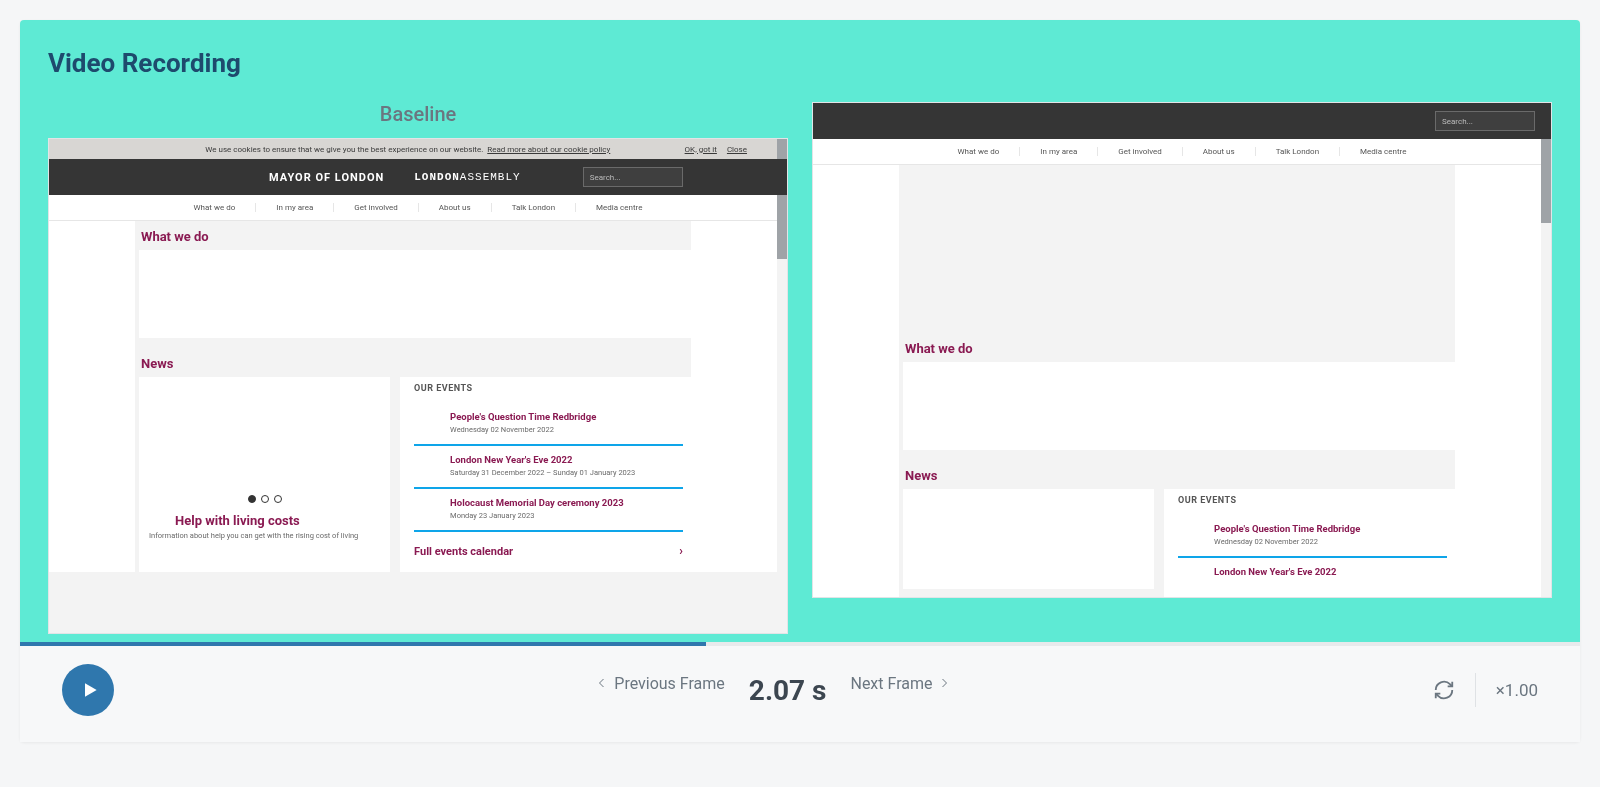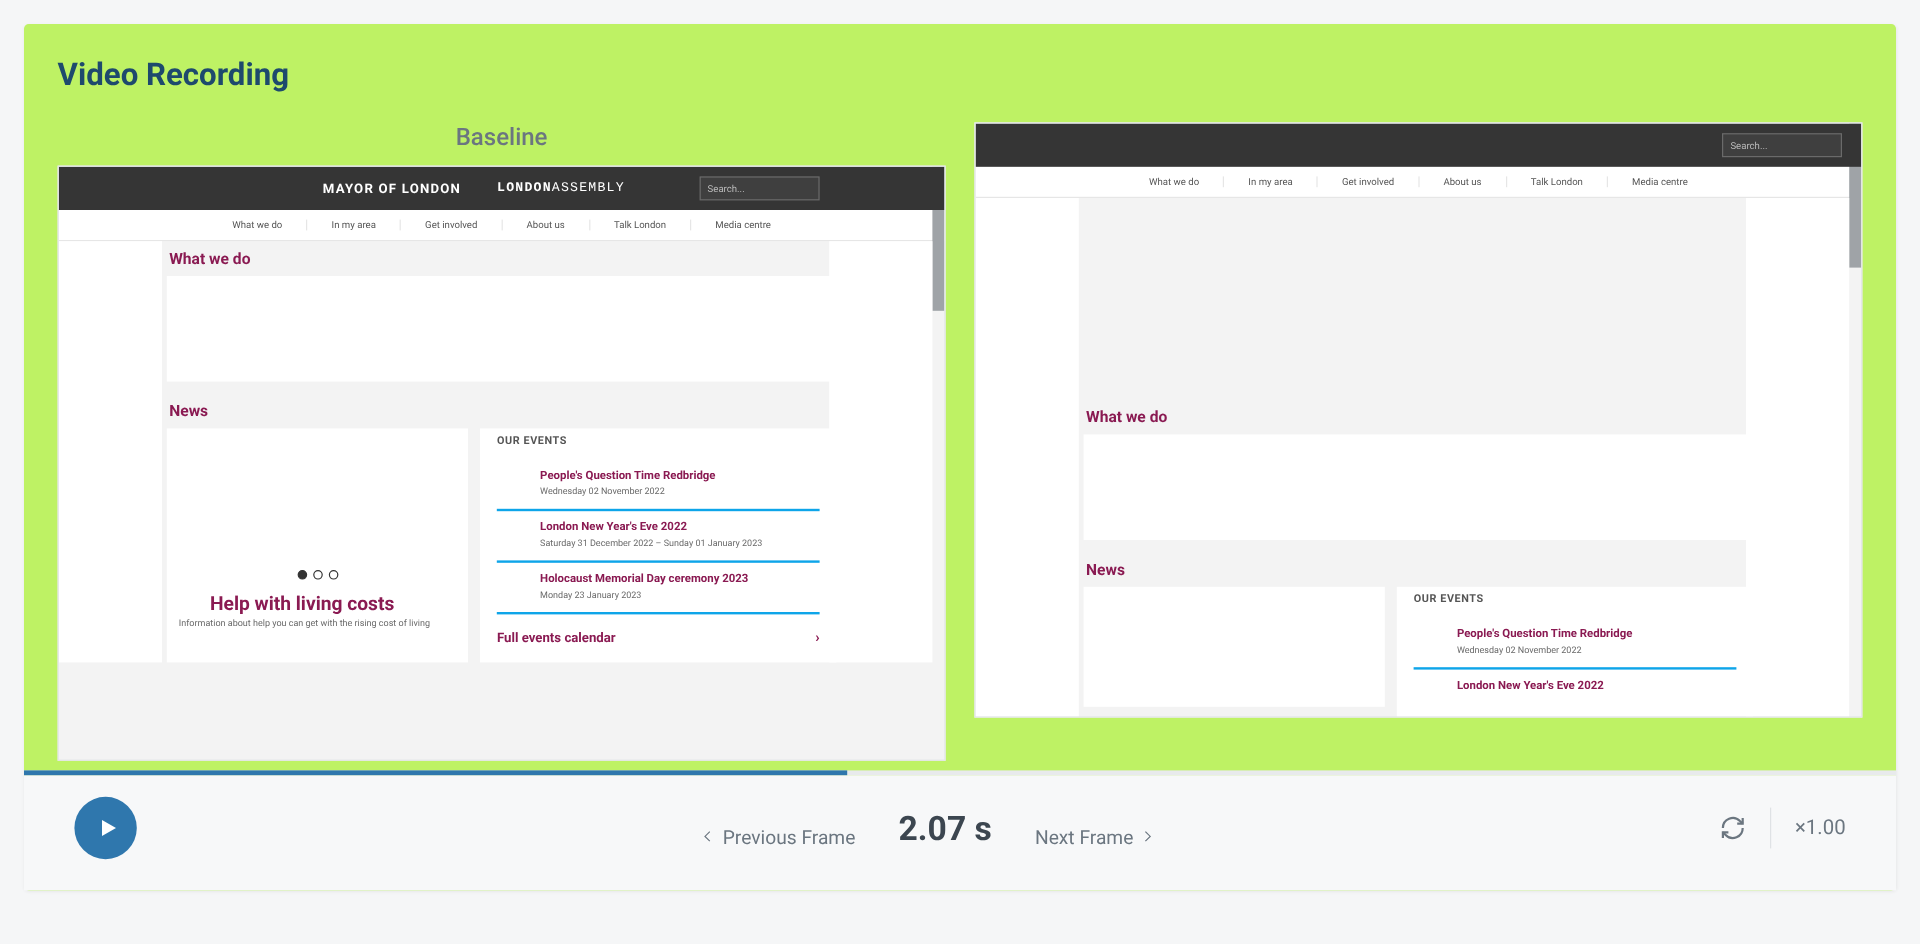--- a/index.html
+++ b/index.html
@@ -5,21 +5,21 @@
   * { box-sizing: border-box; margin: 0; padding: 0; }
   body {
     font-family: -apple-system, BlinkMacSystemFont, "Segoe UI", Roboto, Arial, sans-serif;
     background: #f5f6f7;
     color: #333;
     width: 1600px;
     height: 787px;
     overflow: hidden;
   }
   .card {
-    background: #bef264;
+    background: #5eead4;
     margin: 20px;
     border-radius: 4px;
     box-shadow: 0 1px 3px rgba(0,0,0,0.06);
     padding: 28px 28px 0 28px;
     position: relative;
   }
   .card-title {
     font-size: 26px;
     font-weight: 700;
     color: #1e4a6d;
@@ -155,21 +155,21 @@
     bottom: 4px; left: 50%;
     transform: translateX(-50%);
     display: flex; gap: 5px;
   }
   .dot {
     width: 8px; height: 8px; border-radius: 50%;
     border: 1.5px solid #333;
   }
   .dot.filled { background: #333; }
   .news-left .nt {
-    font-size: 16px;
+    font-size: 13px;
     font-weight: 700;
     color: #8a1a52;
     margin-top: 6px;
     padding-left: 26px;
   }
   .news-left .nd {
     font-size: 7.5px;
     color: #6a6a6a;
     margin-top: 3px;
   }
@@ -242,22 +242,22 @@
     display: flex;
     align-items: center;
     justify-content: center;
     cursor: pointer;
   }
   .play-btn svg { width: 20px; height: 20px; fill: #fff; margin-left: 3px; }
   .center-controls {
     flex: 1;
     display: flex;
     justify-content: center;
-    align-items: flex-end;
-    gap: 36px;
+    align-items: flex-start;
+    gap: 24px;
   }
   .frame-link {
     display: flex;
     align-items: center;
     gap: 6px;
     font-size: 16px;
     color: #6b7680;
     cursor: pointer;
   }
   .frame-link svg { width: 12px; height: 12px; stroke: #6b7680; stroke-width: 2; fill: none; }
@@ -291,20 +291,30 @@
 
 <div class="card">
   <div class="card-title">Video Recording</div>
 
   <div class="compare-row">
 
     <div class="compare-col">
       <div class="compare-label">Baseline</div>
       <div class="snapshot">
         <div class="scrollbar"></div>
+        <div class="cookie-bar">
+          <div class="left">
+            <span>We use cookies to ensure that we give you the best experience on our website.</span>
+            &nbsp;<u>Read more about our cookie policy</u>
+          </div>
+          <div class="right">
+            <span><u>OK, got it</u></span>
+            <span><u>Close</u></span>
+          </div>
+        </div>
         <div class="top-dark">
           <span class="brand">MAYOR OF LONDON</span>
           <span class="brand2"><b>LONDON</b><span>ASSEMBLY</span></span>
           <div class="search-box">Search...</div>
         </div>
         <div class="nav-row">
           <span>What we do</span>
           <span>In my area</span>
           <span>Get involved</span>
           <span>About us</span>

